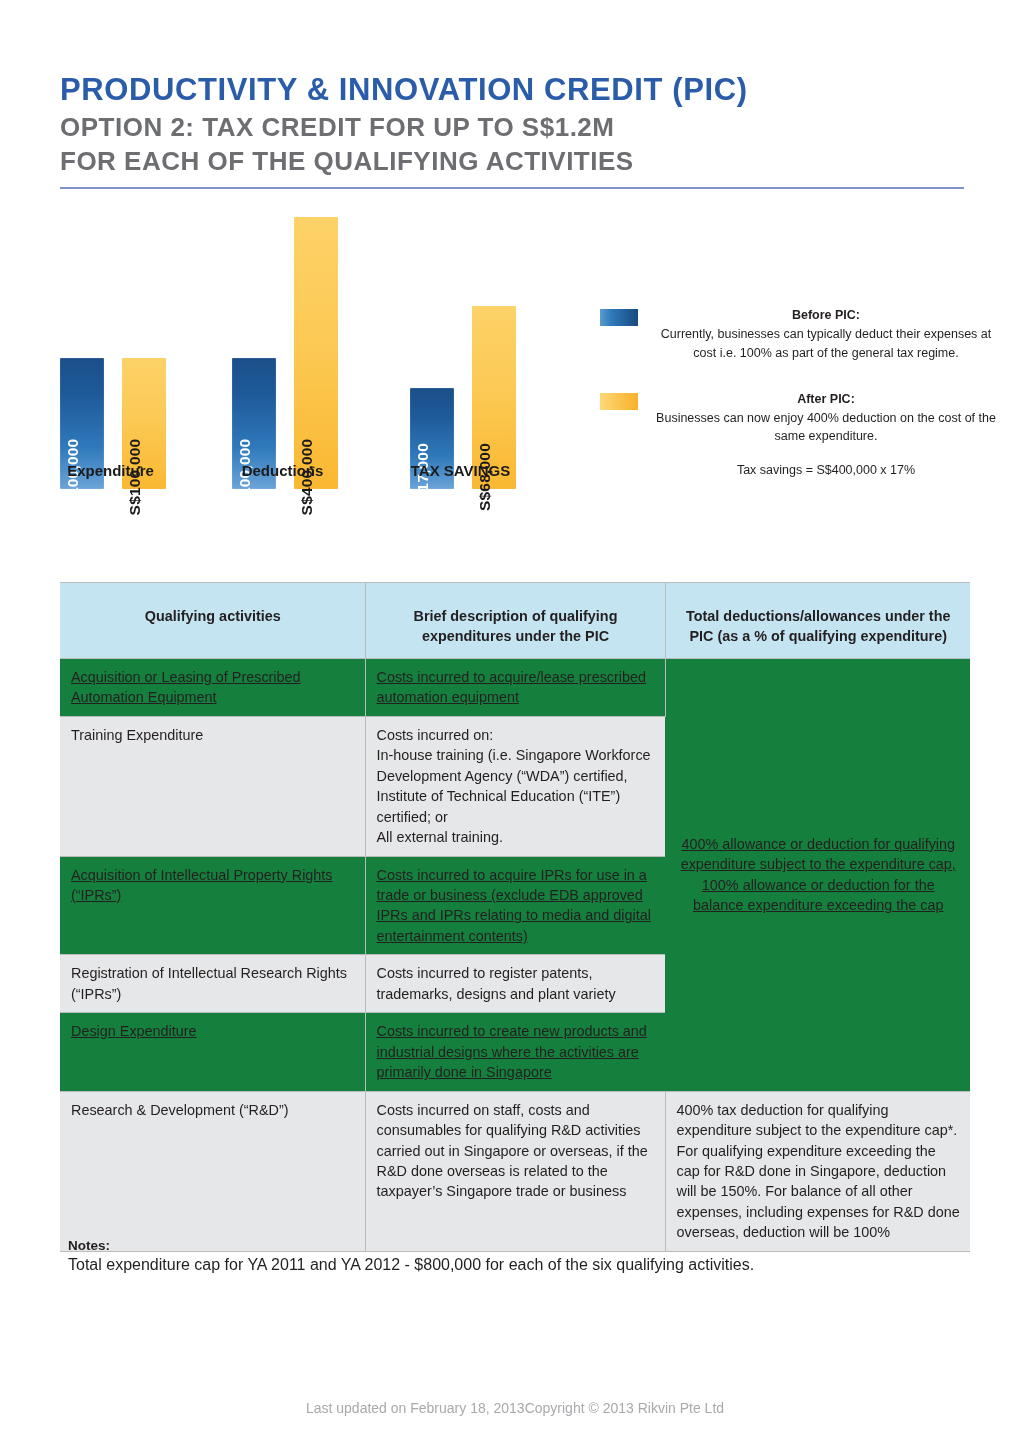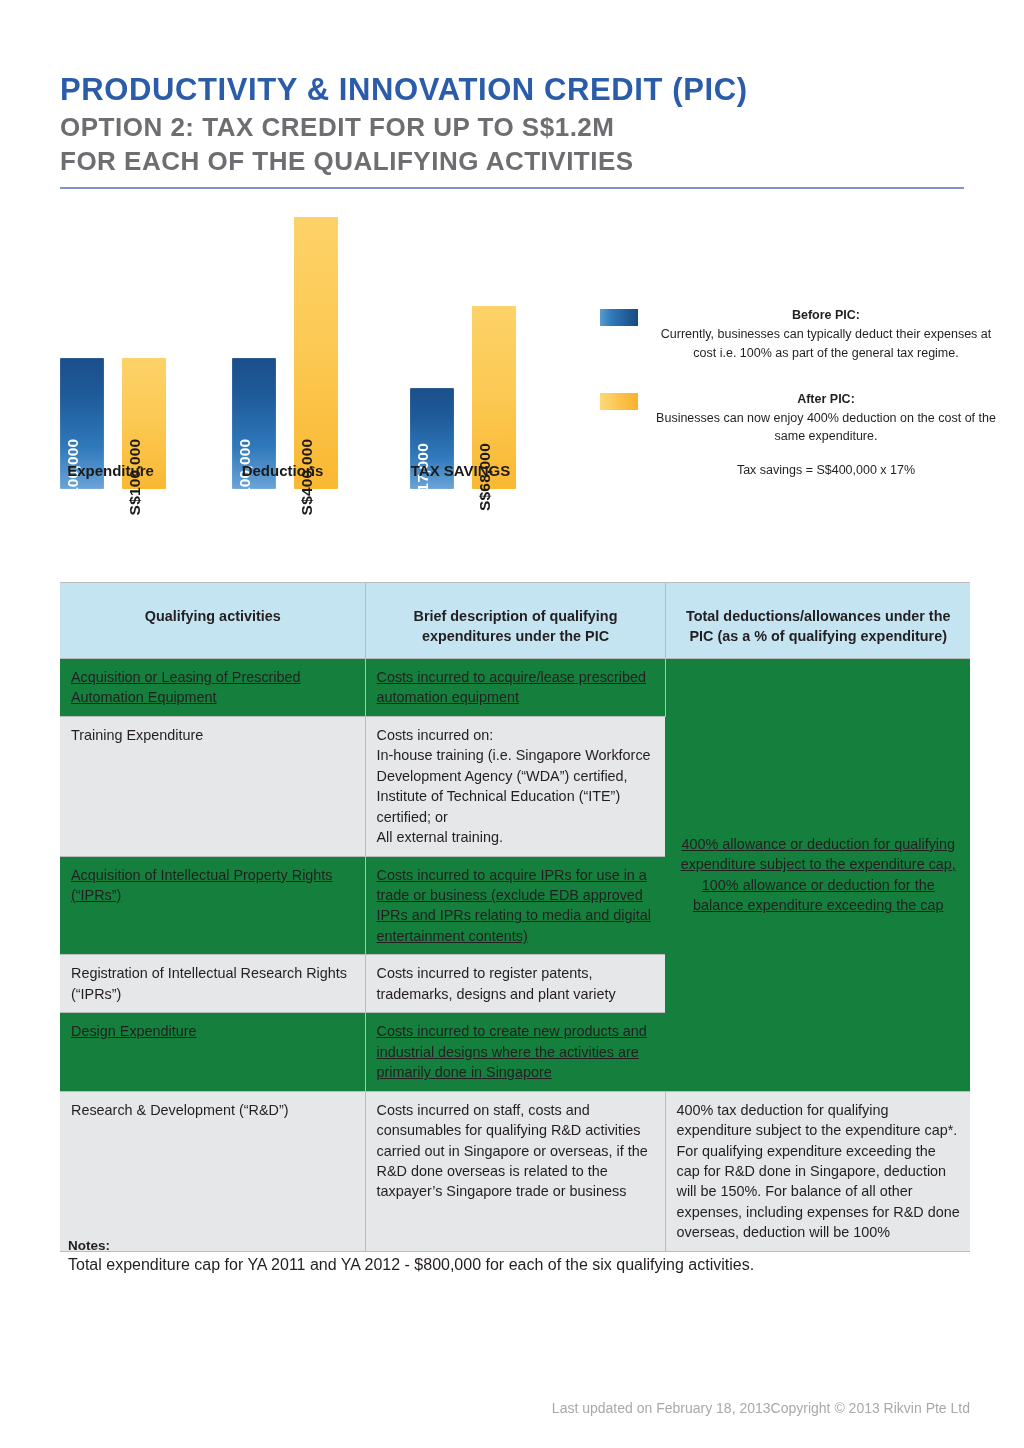--- a/index.html
+++ b/index.html
@@ -158,21 +158,21 @@
   .notes-title { font-size: 13.5px; font-weight: bold; color: #231f20; }
   .notes-line { font-size: 16px; color: #231f20; line-height: 1.55; }
 
   
   .footer {
     position: absolute;
     left: 60px;
     right: 54px;
     bottom: 32px;
     display: flex;
-    justify-content: flex-end;
+    justify-content: center;
     font-size: 14px;
     color: #a7a9ac;
   }
 </style>
 </head>
 <body>
 
 <div class="header">
   <h1 class="title-main">PRODUCTIVITY &amp; INNOVATION CREDIT (PIC)</h1>
   <h2 class="title-sub">OPTION 2: TAX CREDIT FOR UP TO S$1.2M</h2>

